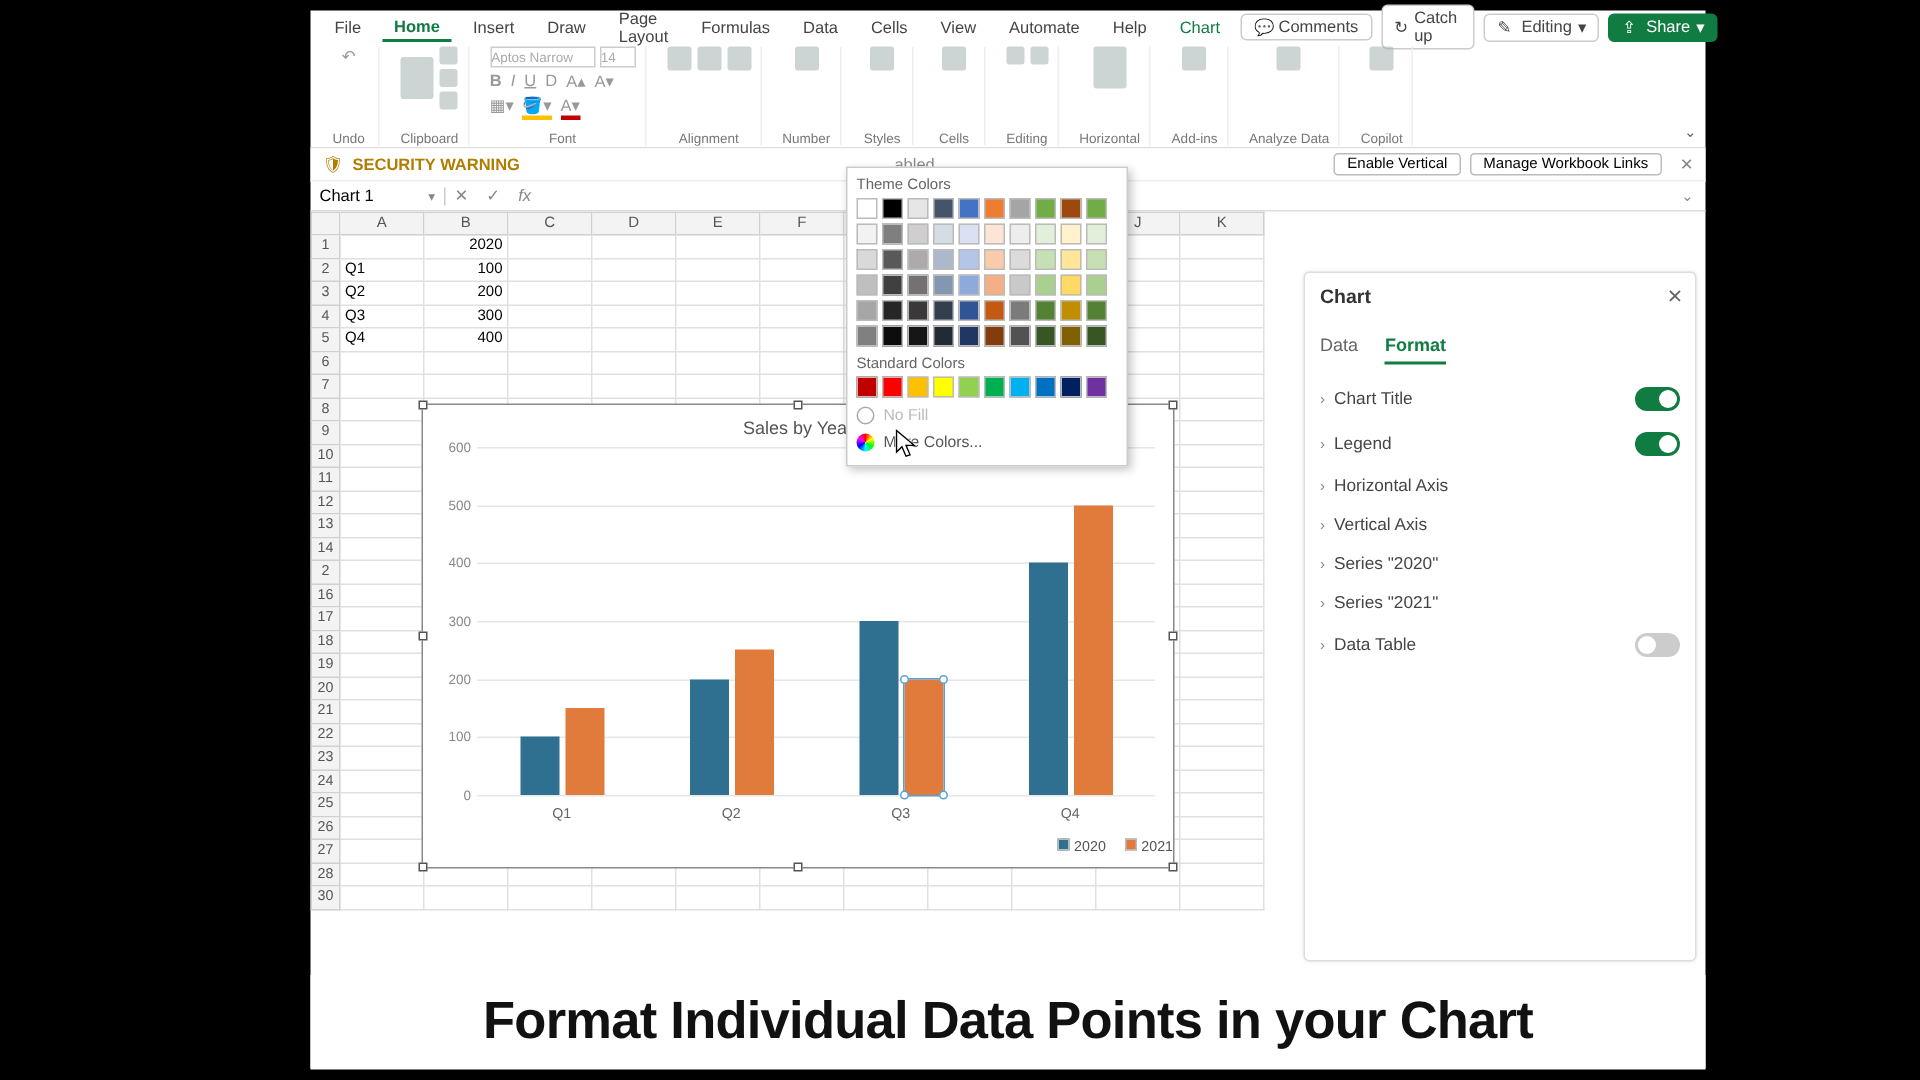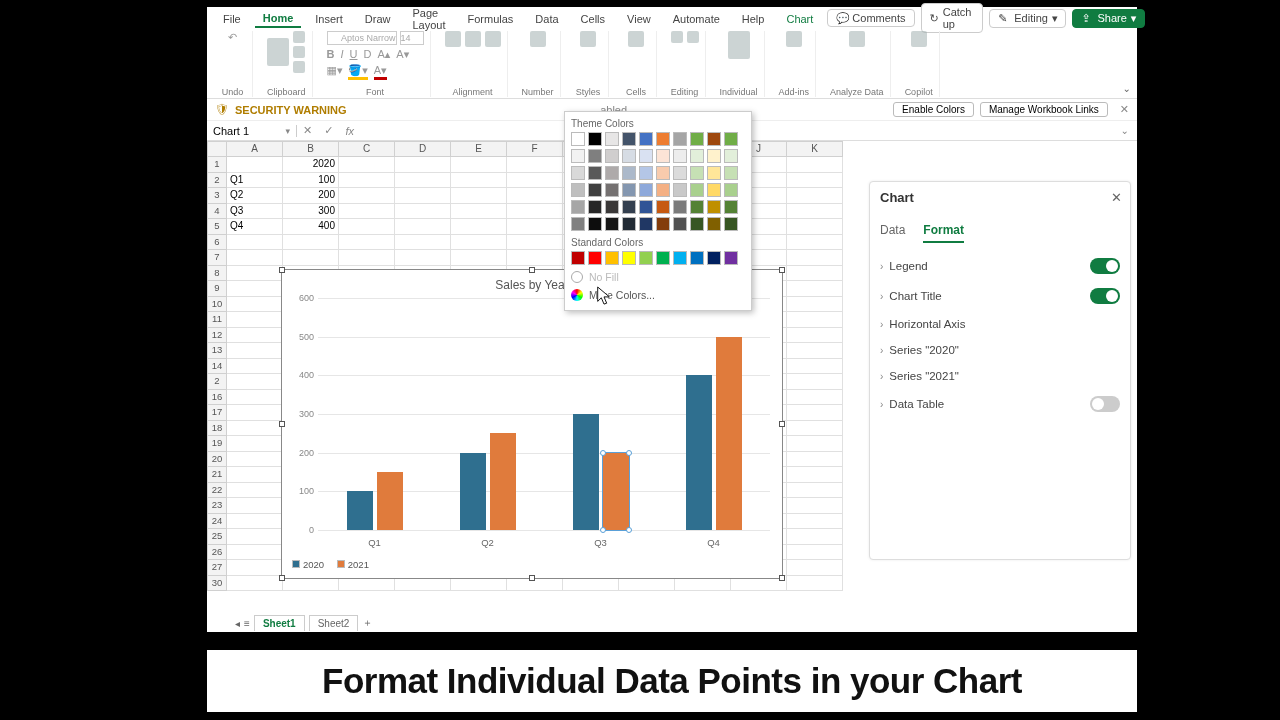--- a/index.html
+++ b/index.html
@@ -1,17 +1,17 @@
 <!DOCTYPE html>
 <html><head>
 <meta charset="utf-8">
 <style>
   * { box-sizing: border-box; margin: 0; padding: 0; font-family: "Segoe UI", Arial, sans-serif; }
   body { background: #000; width: 1280px; height: 720px; overflow: hidden; }
-  .stage { position: absolute; left: 207px; top: 7px; width: 930px; height: 625px; background: #fff; }
+  .stage { position: absolute; left: 207px; top: 7px; width: 930px; height: 706px; background: #fff; }
   
   .tabs { display: flex; align-items: center; height: 22px; padding: 0 8px; gap: 6px; font-size: 11px; }
   .tabs .tab { padding: 3px 8px 2px; cursor: pointer; color: #444; }
   .tabs .tab.active { border-bottom: 2px solid #107c41; color: #107c41; font-weight: 600; }
   .tabs .tab.chart { color: #107c41; }
   .tabs .right { margin-left: auto; display: flex; gap: 6px; align-items: center; }
   .ctl { border: 1px solid #ccc; border-radius: 4px; padding: 2px 8px; font-size: 11px; display: flex; align-items: center; gap: 4px; background: #fff; color: #444; }
   .ctl.share { background: #107c41; color: #fff; border-color: #107c41; }
   .mini-ico { width: 12px; height: 12px; display: inline-block; }
   
@@ -52,21 +52,21 @@
   .ytick { position: absolute; left: -28px; width: 24px; text-align: right; font-size: 9px; color: #888; transform: translateY(-50%); }
   .gridline { position: absolute; left: 0; right: 0; height: 1px; background: #e6e6e6; }
   .bars { position: absolute; left: 0; right: 0; bottom: 0; top: 0; display: flex; }
   .cat { flex: 1; display: flex; align-items: flex-end; justify-content: center; gap: 4px; position: relative; }
   .bar { width: 26px; }
   .bar.s2020 { background: #2f6f8f; }
   .bar.s2021 { background: #e07b3c; }
   .bar.selected { outline: 1px solid #5aa0d8; }
   .bar.selected .sh { position:absolute; width:6px; height:6px; border:1px solid #5aa0d8; background:#fff; border-radius:50%; }
   .catlab { position: absolute; bottom: -18px; left: 0; right: 0; text-align: center; font-size: 9.5px; color: #666; }
-  .legend { position: absolute; bottom: 8px; left: 0; right: 0; text-align: left; font-size: 9.5px; color: #555; }
+  .legend { position: absolute; bottom: 8px; left: 0; right: 0; text-align: right; font-size: 9.5px; color: #555; }
   .legend .sw { display: inline-block; width: 8px; height: 8px; margin: 0 3px 0 10px; }
   
   .picker { position: absolute; left: 357px; top: 104px; width: 188px; background: #fff; border: 1px solid #ccc; box-shadow: 2px 2px 6px rgba(0,0,0,.25); padding: 4px 6px 6px; z-index: 50; font-size: 10.5px; }
   .picker .sect { font-size: 10px; color: #666; margin: 2px 0 3px; }
   .swrow { display: flex; gap: 3px; margin-bottom: 3px; }
   .sw { width: 14px; height: 14px; border: 1px solid #bbb; cursor: pointer; }
   .picker .opt { display: flex; align-items: center; gap: 6px; padding: 3px 0; color: #555; cursor: pointer; }
   .picker .opt .ico { width: 12px; height: 12px; border: 1px solid #aaa; border-radius: 50%; }
   .cursor { position: absolute; left: 388px; top: 278px; width: 18px; height: 22px; z-index: 60; pointer-events: none; }
   .cursor svg { filter: drop-shadow(0 0 1px #fff); }
@@ -144,21 +144,21 @@
             <div class="bico sm"></div>
             <div class="bico sm"></div>
             <div class="bico sm"></div>
           </div>
         </div>
         <div class="lbl">Clipboard</div>
       </div>
     <div class="grp" style="min-width:100px">
       <div class="icons" style="flex-direction:column;gap:3px;align-items:flex-start">
         <div style="display:flex;gap:3px">
-            <input style="width: 70px; height: 14px; font-size: 9px; border: 1px solid rgb(204, 204, 204); color: rgb(170, 170, 170); text-align: right;" value="Aptos Narrow">
+            <input style="width: 70px; height: 14px; font-size: 9px; border: 1px solid rgb(204, 204, 204); color: rgb(170, 170, 170);" value="Aptos Narrow">
             <input style="width: 24px; height: 14px; font-size: 9px; border: 1px solid rgb(204, 204, 204); color: rgb(170, 170, 170);" value="14">
           </div>
         <div style="display:flex;gap:6px" class="txtico">
             <b>B</b>
             <i>I</i>
             <u>U</u>
             <span>D</span>
             <span>A▴</span>
             <span>A▾</span>
           </div>
@@ -200,21 +200,21 @@
         <div class="icons">
           <div class="bico sm"></div>
           <div class="bico sm"></div>
         </div>
         <div class="lbl">Editing</div>
       </div>
     <div class="grp">
         <div class="icons">
           <div class="bico tall"></div>
         </div>
-        <div class="lbl">Individual</div>
+        <div class="lbl">Horizontal</div>
       </div>
     <div class="grp">
         <div class="icons">
           <div class="bico"></div>
         </div>
         <div class="lbl">Add-ins</div>
       </div>
     <div class="grp">
         <div class="icons">
           <div class="bico"></div>
@@ -228,21 +228,21 @@
         <div class="lbl">Copilot</div>
       </div>
     <span class="ribbon-collapse">⌄</span>
   </div>
 
   <div class="secbar">
     <span style="color:#b07d00">🛡</span>
     <span class="warn">SECURITY WARNING</span>
     <span style="flex:1"></span>
     <span style="color:#888;margin-right:260px">abled</span>
-    <span class="btn">Enable Colors</span>
+    <span class="btn">Enable Vertical</span>
     <span class="btn">Manage Workbook Links</span>
     <span class="close">✕</span>
   </div>
 
   <div class="fbar">
     <div class="namebox">
         <span>Chart 1</span>
         <span style="font-size:9px;color:#888">▾</span>
       </div>
     <span class="fx">✕</span>
@@ -627,20 +627,34 @@
           <div class="cell"></div>
           <div class="cell"></div>
           <div class="cell"></div>
           <div class="cell"></div>
           <div class="cell"></div>
           <div class="cell"></div>
           <div class="cell"></div>
         </div>
         <div class="row">
           <div class="rh">27</div>
+          <div class="cell"></div>
+          <div class="cell"></div>
+          <div class="cell"></div>
+          <div class="cell"></div>
+          <div class="cell"></div>
+          <div class="cell"></div>
+          <div class="cell"></div>
+          <div class="cell"></div>
+          <div class="cell"></div>
+          <div class="cell"></div>
+          <div class="cell"></div>
+        </div>
+        <div class="row">
+          <div class="rh">28</div>
           <div class="cell"></div>
           <div class="cell"></div>
           <div class="cell"></div>
           <div class="cell"></div>
           <div class="cell"></div>
           <div class="cell"></div>
           <div class="cell"></div>
           <div class="cell"></div>
           <div class="cell"></div>
           <div class="cell"></div>
@@ -829,33 +843,36 @@
 
   <div class="pane">
     <h3>Chart</h3>
     <span class="close">✕</span>
     <div class="ptabs">
       <span class="ptab">Data</span>
       <span class="ptab active">Format</span>
     </div>
     <div id="pane-rows" style="margin-top:8px">
         <div class="prow">
+          <div><span class="chev">›</span>Chart Title</div>
+          <div class="toggle">
+            <div class="knob"></div>
+          </div>
+        </div>
+        <div class="prow">
           <div><span class="chev">›</span>Legend</div>
           <div class="toggle">
             <div class="knob"></div>
           </div>
         </div>
         <div class="prow">
-          <div><span class="chev">›</span>Chart Title</div>
-          <div class="toggle">
-            <div class="knob"></div>
-          </div>
+          <div><span class="chev">›</span>Horizontal Axis</div>
         </div>
         <div class="prow">
-          <div><span class="chev">›</span>Horizontal Axis</div>
+          <div><span class="chev">›</span>Vertical Axis</div>
         </div>
         <div class="prow">
           <div><span class="chev">›</span>Series "2020"</div>
         </div>
         <div class="prow">
           <div><span class="chev">›</span>Series "2021"</div>
         </div>
         <div class="prow">
           <div><span class="chev">›</span>Data Table</div>
           <div class="toggle off">

